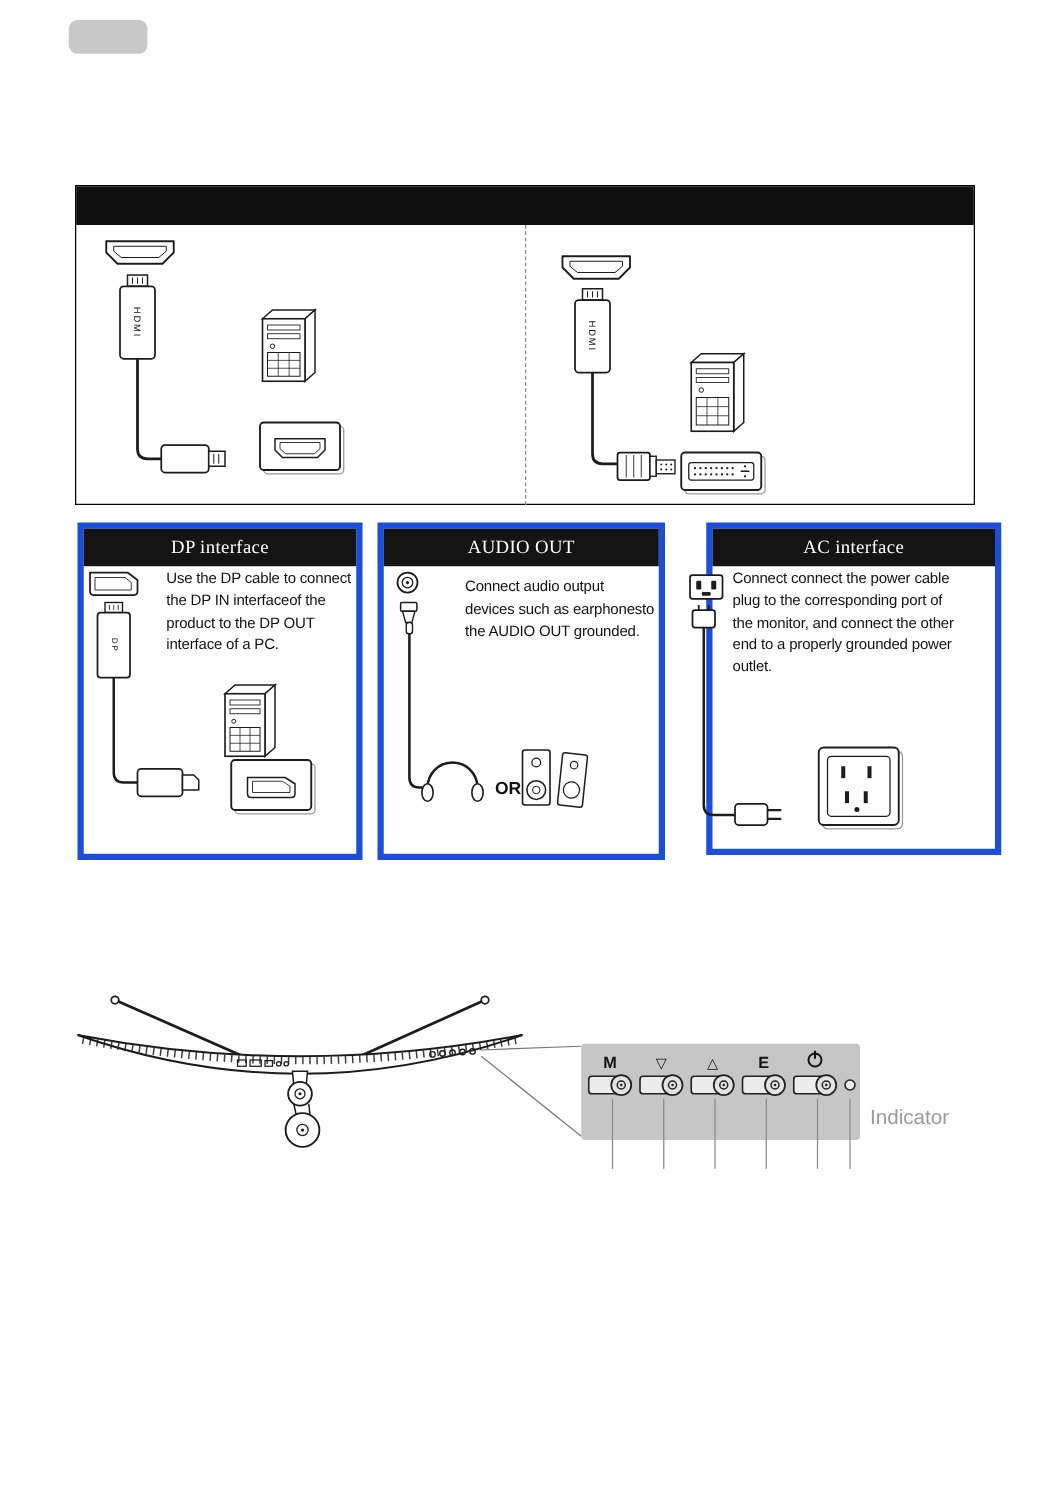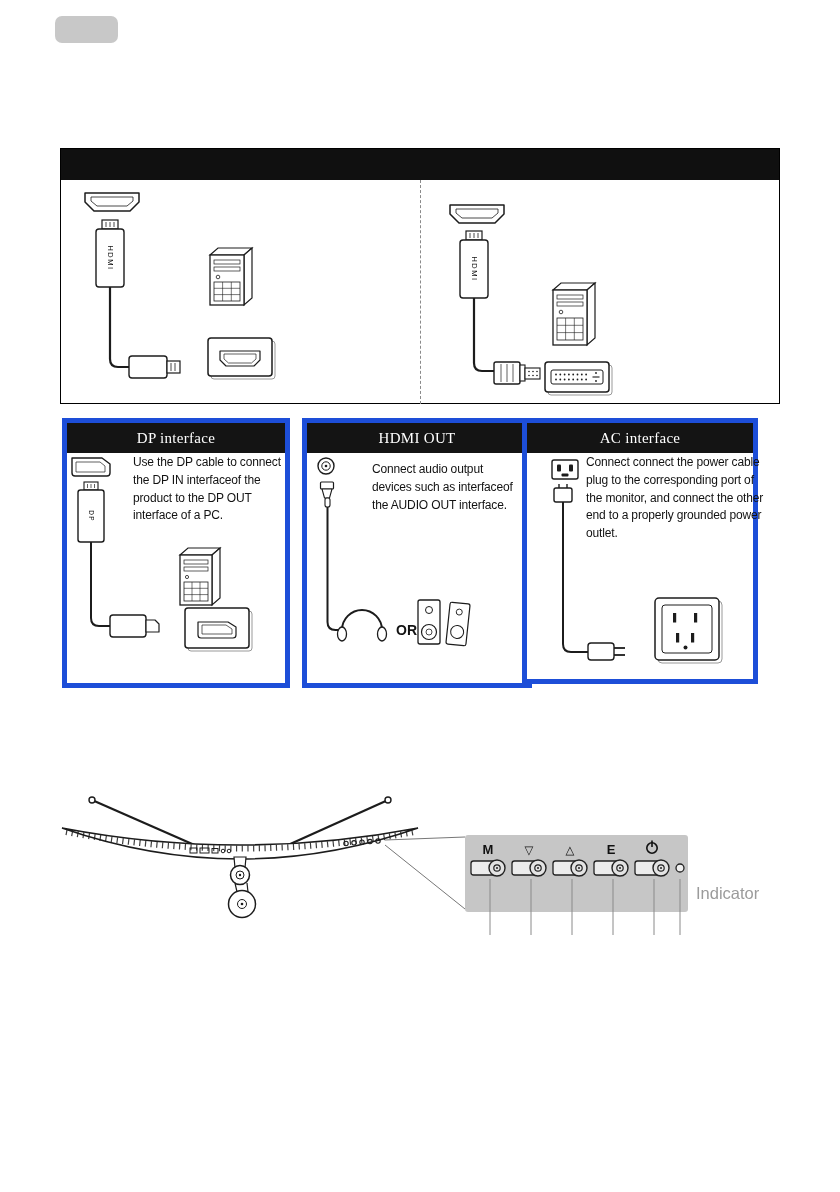--- a/index.html
+++ b/index.html
@@ -177,21 +177,21 @@
     <g>
       <rect x="126" y="163" width="64" height="40" rx="3" fill="none" stroke="#999" stroke-width="1"></rect>
       <rect x="123" y="160" width="64" height="40" rx="3" fill="#fff" stroke="#1c1c1c" stroke-width="1.5"></rect>
       <path d="M136,174 H166 L174,179 V187 Q174,190 171,190 H139 Q136,190 136,187 Z" fill="none" stroke="#1c1c1c" stroke-width="1.2" stroke-linejoin="round"></path>
       <path d="M140,177 H164 L170,181 V186 H140 Z" fill="none" stroke="#1c1c1c" stroke-width="0.7"></path>
     </g>
   </svg>
   <div class="abs body-text" style="left:133px;top:454px;width:154px">Use the DP cable to connect the DP IN interfaceof the product to the DP OUT interface of a PC.</div>
 
   <div class="abs sec-box" style="left:302px;top:418px;width:230px;height:270px">
-    <div class="sec-header">HDMI OUT</div>
+    <div class="sec-header">AUDIO OUT</div>
   </div>
   <svg class="abs" style="left:302px;top:448px" width="230" height="240" viewBox="0 0 230 240">
     <g fill="none" stroke="#1c1c1c">
       <circle cx="24" cy="18" r="8" stroke-width="1.4"></circle>
       <circle cx="24" cy="18" r="4.2" stroke-width="1"></circle>
       <circle cx="24" cy="18" r="1.3" fill="#1c1c1c" stroke="none"></circle>
     </g>
     <g fill="#fff" stroke="#1c1c1c">
       <rect x="18.5" y="34" width="13" height="7" rx="1" stroke-width="1.2"></rect>
       <polygon points="20,41 30,41 27.5,50 22.5,50" stroke-width="1.1"></polygon>
@@ -208,24 +208,24 @@
         <rect x="146" y="155" width="20" height="42" rx="2" stroke-width="1.2"></rect>
         <circle cx="156" cy="184" r="6.5" stroke-width="1"></circle>
         <circle cx="156" cy="164" r="3" stroke-width="0.9"></circle>
       </g>
       <rect x="116" y="152" width="22" height="44" rx="2" stroke-width="1.3"></rect>
       <circle cx="127" cy="184" r="7.5" stroke-width="1.2"></circle>
       <circle cx="127" cy="184" r="3" stroke-width="0.8"></circle>
       <circle cx="127" cy="162" r="3.5" stroke-width="1"></circle>
     </g>
   </svg>
-  <div class="abs body-text" style="left:372px;top:461px;width:152px">Connect audio output devices such as interfaceof the AUDIO OUT interface.</div>
+  <div class="abs body-text" style="left:372px;top:461px;width:152px">Connect audio output devices such as earphonesto the AUDIO OUT grounded.</div>
   <div class="abs or-label" style="left:396px;top:622px">OR</div>
 
-  <div class="abs sec-box" style="left:522px;top:418px;width:236px;height:266px">
+  <div class="abs sec-box" style="left:565px;top:418px;width:236px;height:266px">
     <div class="sec-header">AC interface</div>
   </div>
   <svg class="abs" style="left:542px;top:448px" width="236" height="240" viewBox="0 0 236 240">
     <g>
       <rect x="10" y="12" width="26" height="19" rx="2" fill="#fff" stroke="#1c1c1c" stroke-width="1.4"></rect>
       <rect x="15" y="16.5" width="4" height="7" rx="1" fill="#1c1c1c"></rect>
       <rect x="27" y="16.5" width="4" height="7" rx="1" fill="#1c1c1c"></rect>
       <rect x="19.5" y="25.5" width="7" height="3" rx="1" fill="#1c1c1c"></rect>
     </g>
     <g stroke="#1c1c1c" fill="#fff">

